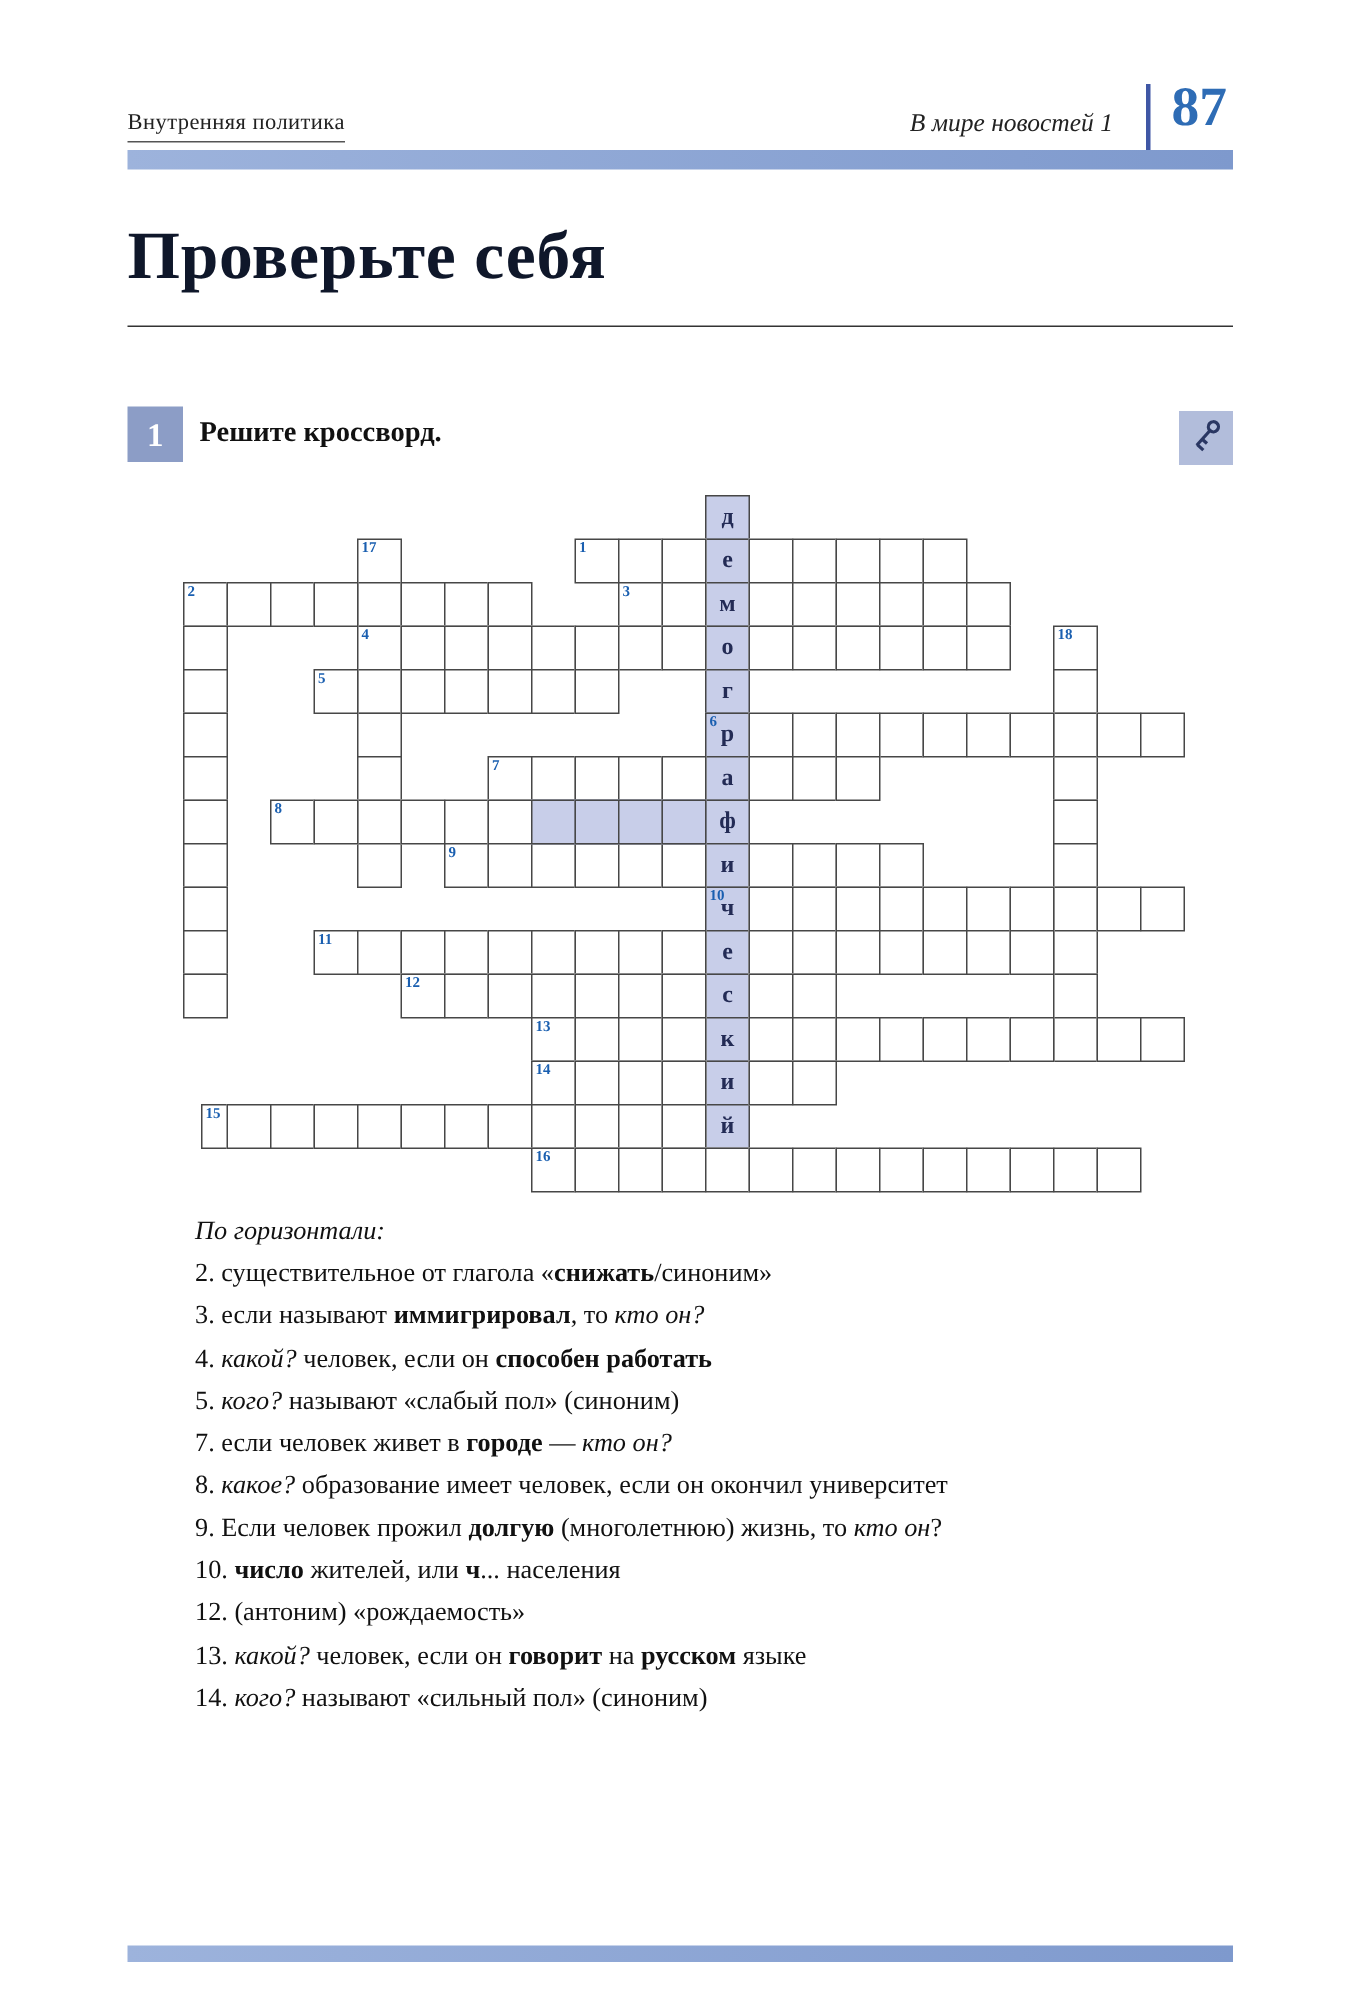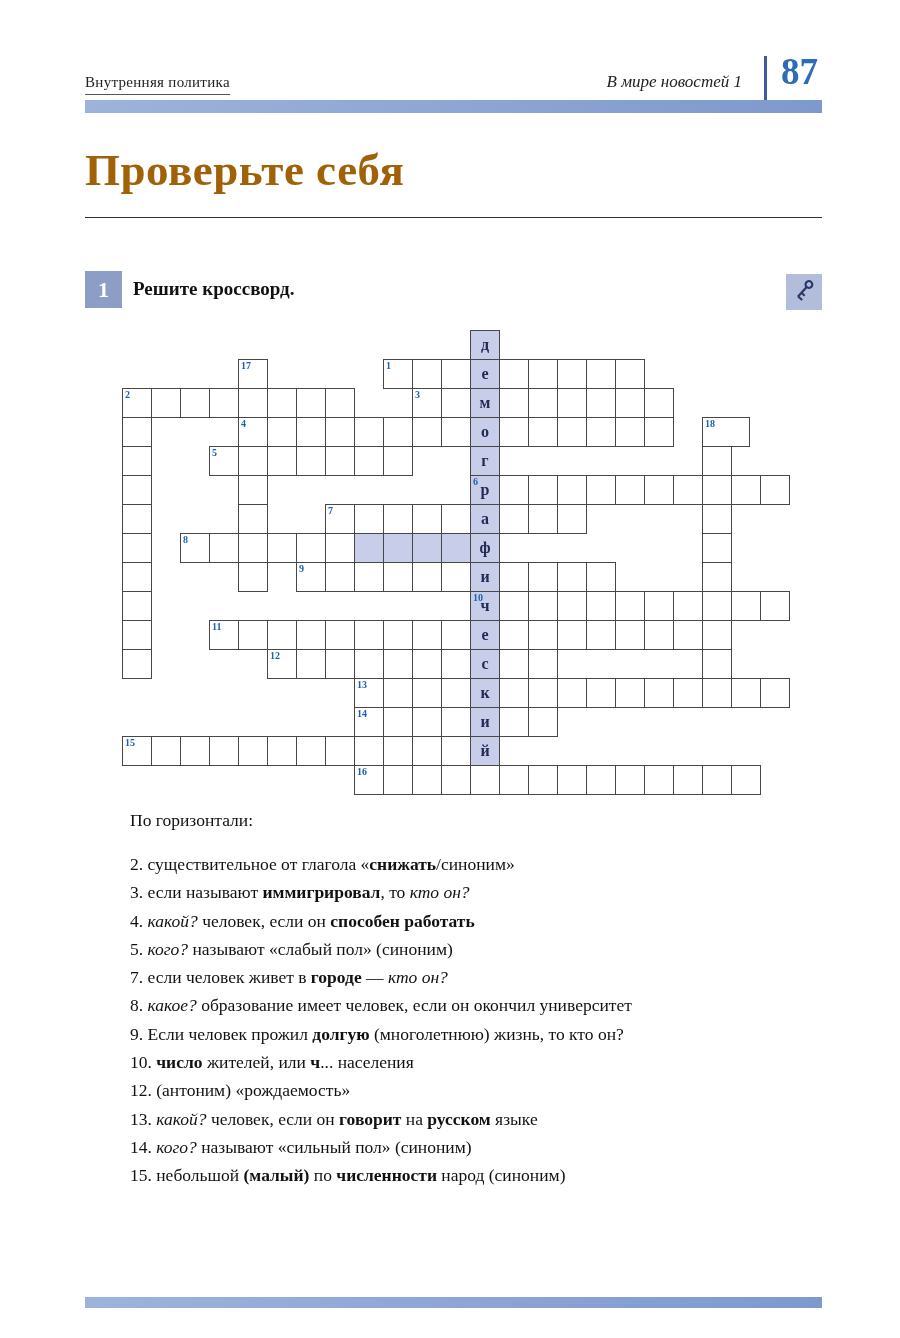--- a/index.html
+++ b/index.html
@@ -9,39 +9,39 @@
 
   .header-left { position:absolute; left:85px; top:74px; font-size:15px; color:#222;
                  border-bottom:1px solid #555; padding-bottom:3px; letter-spacing:.3px; }
   .header-right { position:absolute; right:158px; top:72px; font-style:italic; font-size:17px; color:#222; }
   .header-divider { position:absolute; left:764px; top:56px; width:3px; height:45px; background:#3f57a5; }
   .page-number { position:absolute; left:781px; top:50px; font-size:37px; font-weight:bold; color:#2e6cb5; }
   .top-bar { position:absolute; left:85px; top:100px; width:737px; height:13px;
              background:linear-gradient(90deg,#9db3dc 0%, #7e99cd 100%); }
 
   .page-title { position:absolute; left:85px; top:144px; font-size:45px; font-weight:bold;
-                color:#a16207; letter-spacing:.5px; }
+                color:#0f172a; letter-spacing:.5px; }
   .title-rule { position:absolute; left:85px; top:217px; width:737px; height:1px; background:#333; }
 
   .ex-num { position:absolute; left:85px; top:271px; width:37px; height:37px; background:#8c9dc6;
             color:#fff; font-size:22px; font-weight:bold; text-align:center; line-height:37px; }
   .ex-title { position:absolute; left:133px; top:278px; font-size:19px; font-weight:bold; color:#111; }
   .key-box { position:absolute; left:786px; top:274px; width:36px; height:36px; background:#b2bddb;
              display:flex; align-items:center; justify-content:center; }
 
   .grid { position:absolute; left:122px; top:330px; width:668px; height:465px; }
   .cell { position:absolute; width:30px; height:30px; border:1px solid #474747; background:#fff; }
   .cell.hl, .cell.shaded { background:#c8cee9; }
   .cell .num { position:absolute; left:2px; top:0; font-size:10px; font-weight:bold;
                color:#1a5fb0; line-height:12px; }
   .cell .letter { position:absolute; left:0; width:100%; top:50%; transform:translateY(-50%);
                   text-align:center; font-size:16px; font-weight:bold; color:#232b55; }
 
   .clues { position:absolute; left:130px; top:806px; width:660px; font-size:17.5px; color:#111; }
-  .clues-head { line-height:28px; margin-bottom:16px; }
+  .clues-head { font-style:italic; line-height:28px; margin-bottom:0; }
   .clue { line-height:28.3px; }
 
   .footer-bar { position:absolute; left:85px; top:1297px; width:737px; height:11px;
                 background:linear-gradient(90deg,#9db3dc 0%, #7e99cd 100%); }
 </style>
 </head>
 <body>
 
 <div class="page">
 
@@ -173,21 +173,21 @@
       <div class="cell" style="left: 232px; top: 87px; width: 30px; height: 30px;"></div>
       <div class="cell" style="left: 261px; top: 87px; width: 30px; height: 30px;"></div>
       <div class="cell" style="left: 290px; top: 87px; width: 30px; height: 30px;"></div>
       <div class="cell" style="left: 319px; top: 87px; width: 30px; height: 30px;"></div>
       <div class="cell" style="left: 377px; top: 87px; width: 30px; height: 30px;"></div>
       <div class="cell" style="left: 406px; top: 87px; width: 30px; height: 30px;"></div>
       <div class="cell" style="left: 435px; top: 87px; width: 30px; height: 30px;"></div>
       <div class="cell" style="left: 464px; top: 87px; width: 30px; height: 30px;"></div>
       <div class="cell" style="left: 493px; top: 87px; width: 30px; height: 30px;"></div>
       <div class="cell" style="left: 522px; top: 87px; width: 30px; height: 30px;"></div>
-      <div class="cell" style="left: 580px; top: 87px; width: 48px; height: 30px;">
+      <div class="cell" style="left: 580px; top: 87px; width: 30px; height: 30px;">
         <span class="num">18</span>
       </div>
       <div class="cell" style="left: 580px; top: 116px; width: 30px; height: 30px;"></div>
       <div class="cell" style="left: 580px; top: 145px; width: 30px; height: 30px;"></div>
       <div class="cell" style="left: 580px; top: 174px; width: 30px; height: 30px;"></div>
       <div class="cell" style="left: 580px; top: 203px; width: 30px; height: 30px;"></div>
       <div class="cell" style="left: 580px; top: 232px; width: 30px; height: 30px;"></div>
       <div class="cell" style="left: 580px; top: 261px; width: 30px; height: 30px;"></div>
       <div class="cell" style="left: 580px; top: 290px; width: 30px; height: 30px;"></div>
       <div class="cell" style="left: 580px; top: 319px; width: 30px; height: 30px;"></div>
@@ -292,21 +292,21 @@
       <div class="cell" style="left: 609px; top: 348px; width: 30px; height: 30px;"></div>
       <div class="cell" style="left: 638px; top: 348px; width: 30px; height: 30px;"></div>
       <div class="cell" style="left: 232px; top: 377px; width: 30px; height: 30px;">
         <span class="num">14</span>
       </div>
       <div class="cell" style="left: 261px; top: 377px; width: 30px; height: 30px;"></div>
       <div class="cell" style="left: 290px; top: 377px; width: 30px; height: 30px;"></div>
       <div class="cell" style="left: 319px; top: 377px; width: 30px; height: 30px;"></div>
       <div class="cell" style="left: 377px; top: 377px; width: 30px; height: 30px;"></div>
       <div class="cell" style="left: 406px; top: 377px; width: 30px; height: 30px;"></div>
-      <div class="cell" style="left: 0px; top: 406px; width: 30px; height: 30px;">
+      <div class="cell" style="left: 12px; top: 406px; width: 30px; height: 30px;">
         <span class="num">15</span>
       </div>
       <div class="cell" style="left: 29px; top: 406px; width: 30px; height: 30px;"></div>
       <div class="cell" style="left: 58px; top: 406px; width: 30px; height: 30px;"></div>
       <div class="cell" style="left: 87px; top: 406px; width: 30px; height: 30px;"></div>
       <div class="cell" style="left: 116px; top: 406px; width: 30px; height: 30px;"></div>
       <div class="cell" style="left: 145px; top: 406px; width: 30px; height: 30px;"></div>
       <div class="cell" style="left: 174px; top: 406px; width: 30px; height: 30px;"></div>
       <div class="cell" style="left: 203px; top: 406px; width: 30px; height: 30px;"></div>
       <div class="cell" style="left: 232px; top: 406px; width: 30px; height: 30px;"></div>
@@ -337,23 +337,22 @@
 
   <div class="clues">
     <div class="clues-head">По горизонтали:</div>
     <div>
         <div class="clue"><span>2. </span><span>существительное от глагола «</span><span style="font-weight: bold;">снижать</span><span>/синоним»</span></div>
         <div class="clue"><span>3. </span><span>если называют </span><span style="font-weight: bold;">иммигрировал</span><span>, то </span><span style="font-style: italic;">кто он?</span></div>
         <div class="clue"><span>4. </span><span style="font-style: italic;">какой?</span><span> человек, если он </span><span style="font-weight: bold;">способен работать</span></div>
         <div class="clue"><span>5. </span><span style="font-style: italic;">кого?</span><span> называют «слабый пол» (синоним)</span></div>
         <div class="clue"><span>7. </span><span>если человек живет в </span><span style="font-weight: bold;">городе</span><span> — </span><span style="font-style: italic;">кто он?</span></div>
         <div class="clue"><span>8. </span><span style="font-style: italic;">какое?</span><span> образование имеет человек, если он окончил университет</span></div>
-        <div class="clue"><span>9. </span><span>Если человек прожил </span><span style="font-weight: bold;">долгую</span><span> (многолетнюю) </span><span style="font-weight: normal;">жизнь</span><span>, то </span><span style=" margin-top: 24px;">кто он</span><span>?</span></div>
+        <div class="clue"><span>9. </span><span>Если человек прожил </span><span style="font-weight: bold;">долгую</span><span> (многолетнюю) </span><span style="font-weight: normal;">жизнь</span><span>, то </span><span style="font-style: italic; margin-top: 24px;">кто он</span><span>?</span></div>
         <div class="clue"><span>10. </span><span style="font-weight: bold;">число</span><span> жителей, или </span><span style="font-weight: bold;">ч</span><span>... населения</span></div>
         <div class="clue"><span>12. </span><span>(антоним) «рождаемость»</span></div>
         <div class="clue"><span>13. </span><span style="font-style: italic;">какой?</span><span> человек, если он </span><span style="font-weight: bold;">говорит</span><span> на </span><span style="font-weight: bold;">русском</span><span> языке</span></div>
         <div class="clue"><span>14. </span><span style="font-style: italic;">кого?</span><span> называют «сильный пол» (синоним)</span></div>
-        <div class="clue"><span>15. </span><span>небольшой </span><span style="font-weight: bold;">(малый)</span><span> по </span><span style="font-weight: bold;">численности</span><span> народ (синоним)</span></div>
       </div>
   </div>
 
   <div class="footer-bar"></div>
 </div>
 
 </body></html>

